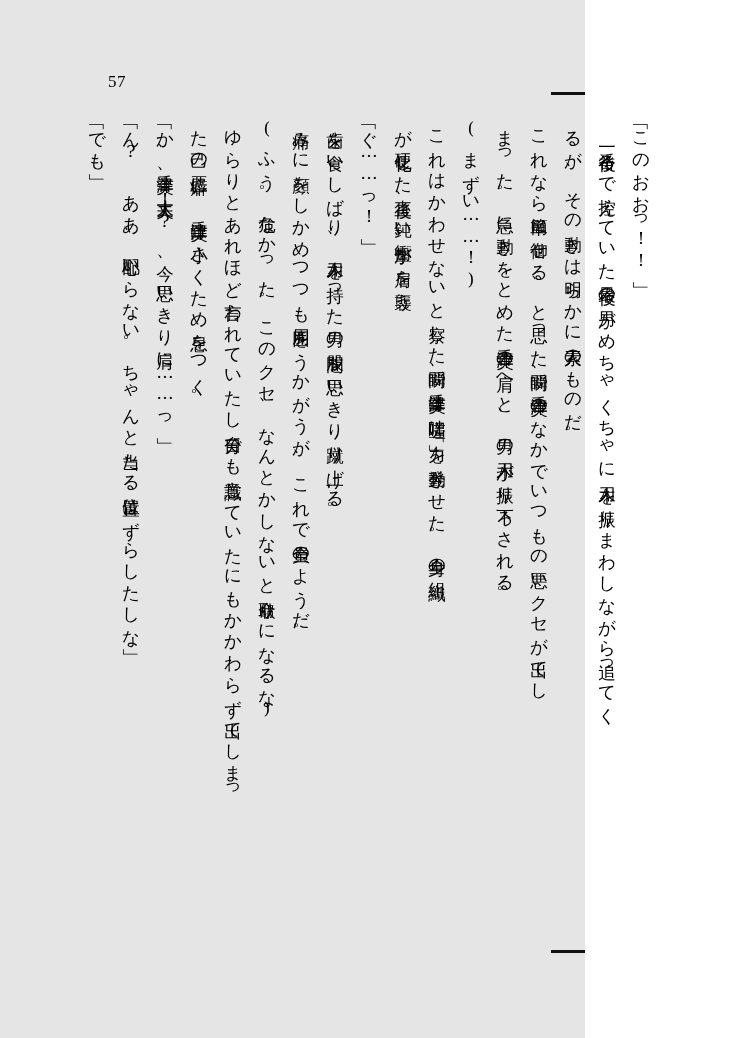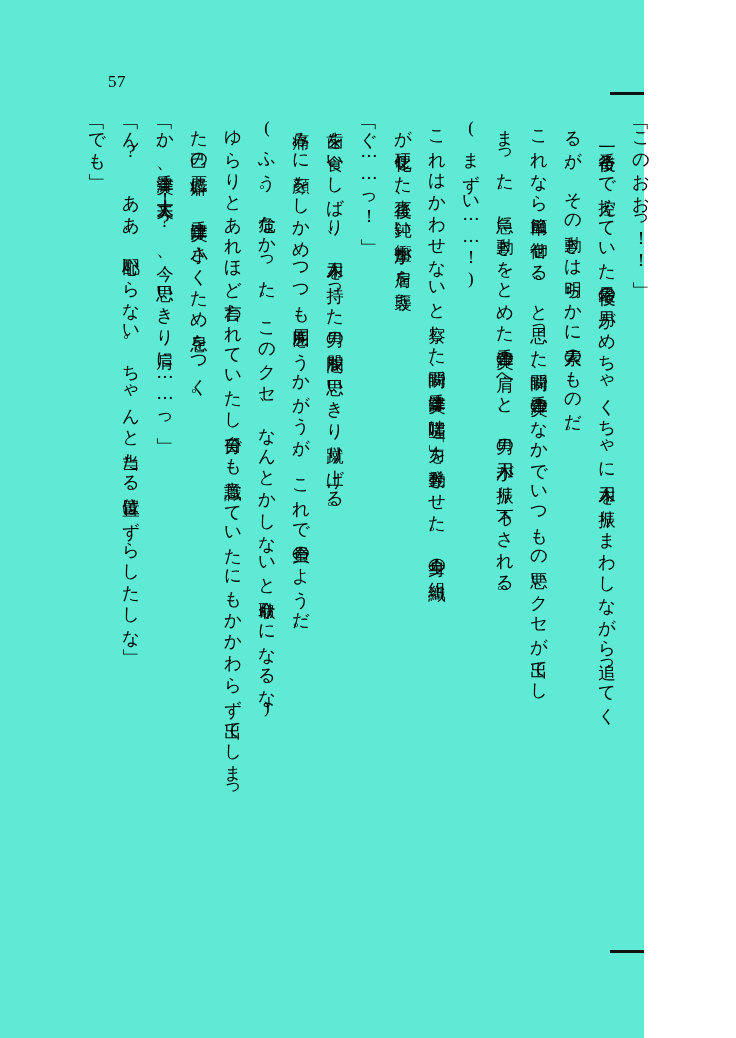--- a/index.html
+++ b/index.html
@@ -9,23 +9,23 @@
   }
   body {
     width: 736px;
     height: 1038px;
     overflow: hidden;
     font-family: "DejaVu Serif", "Liberation Serif", serif;
     color: #000000;
   }
   .page {
     position: relative;
-    width: 644px;
+    width: 585px;
     height: 1038px;
-    background: #5eead4;
+    background: #e5e5e5;
   }
   
   .page-number {
     position: absolute;
     left: 108px;
     top: 72px;
     font-size: 17px;
     font-family: "Liberation Serif", "DejaVu Serif", serif;
     letter-spacing: 0.5px;
     color: #000000;

